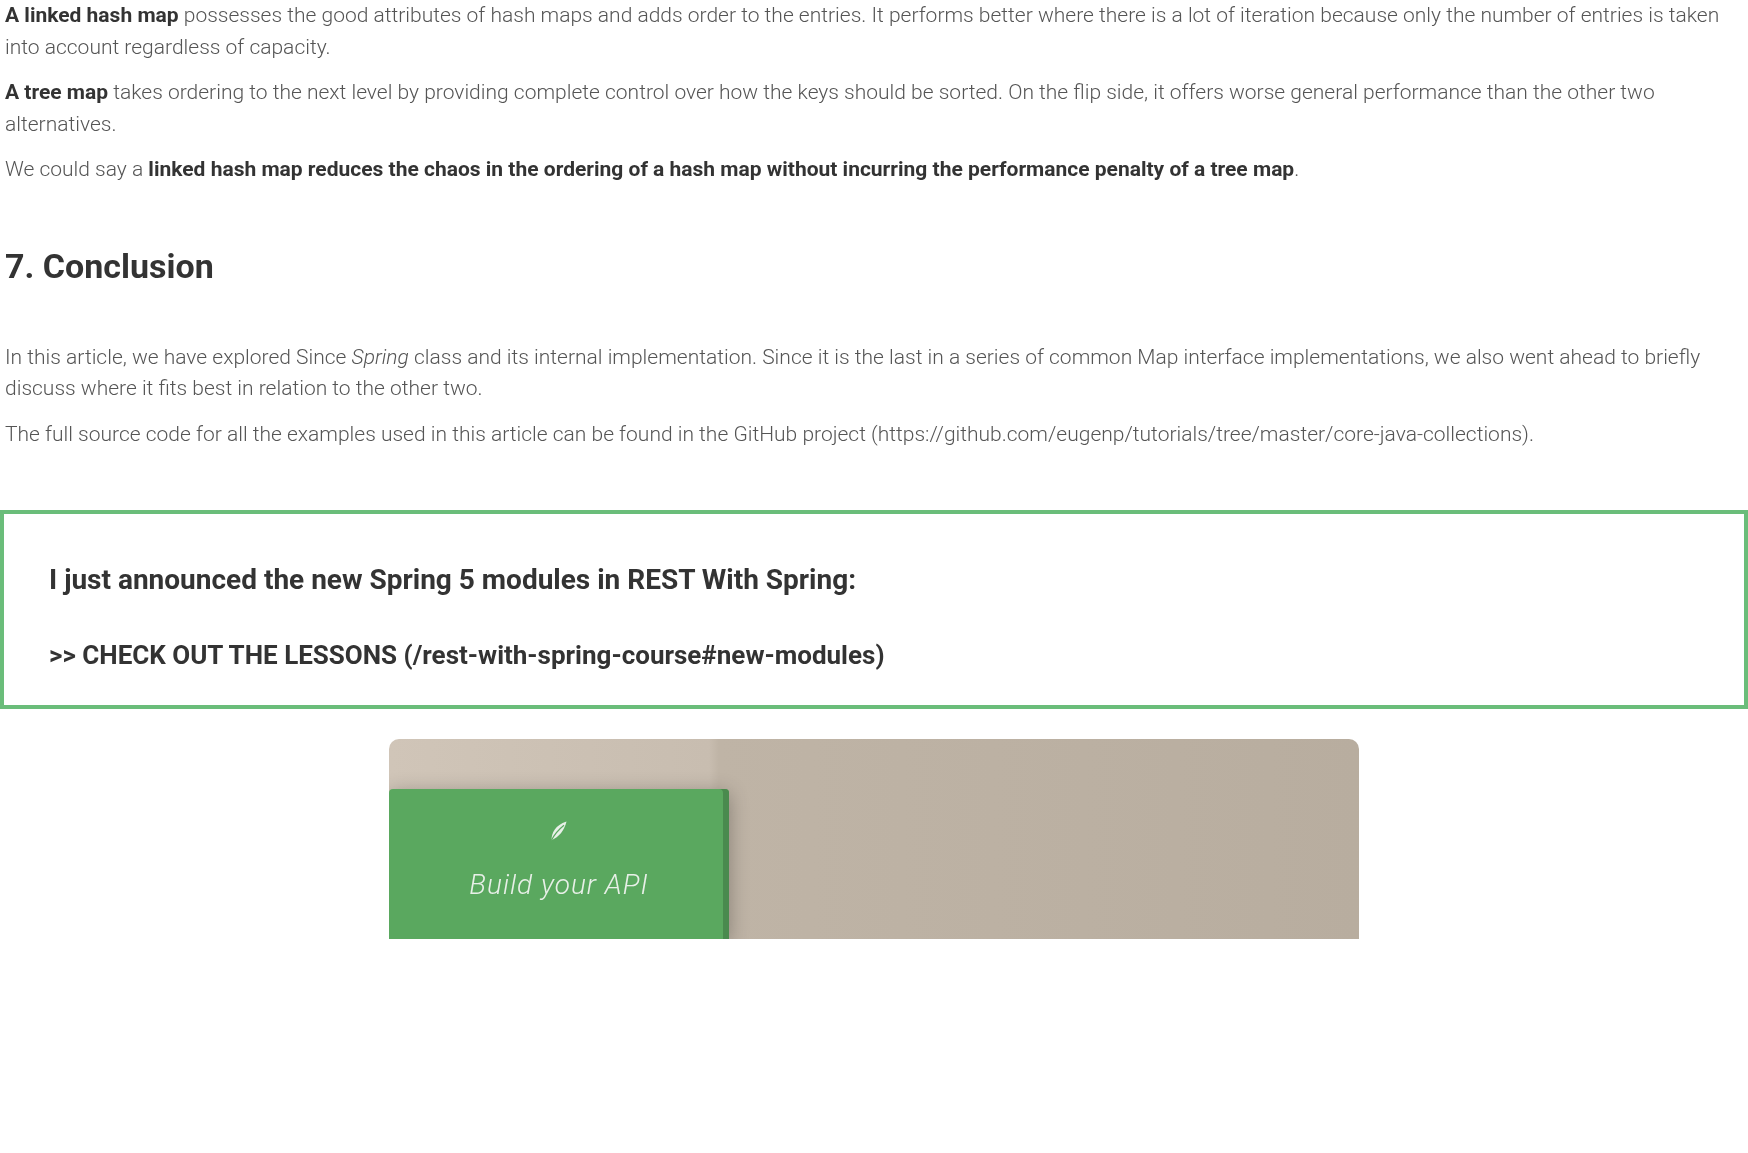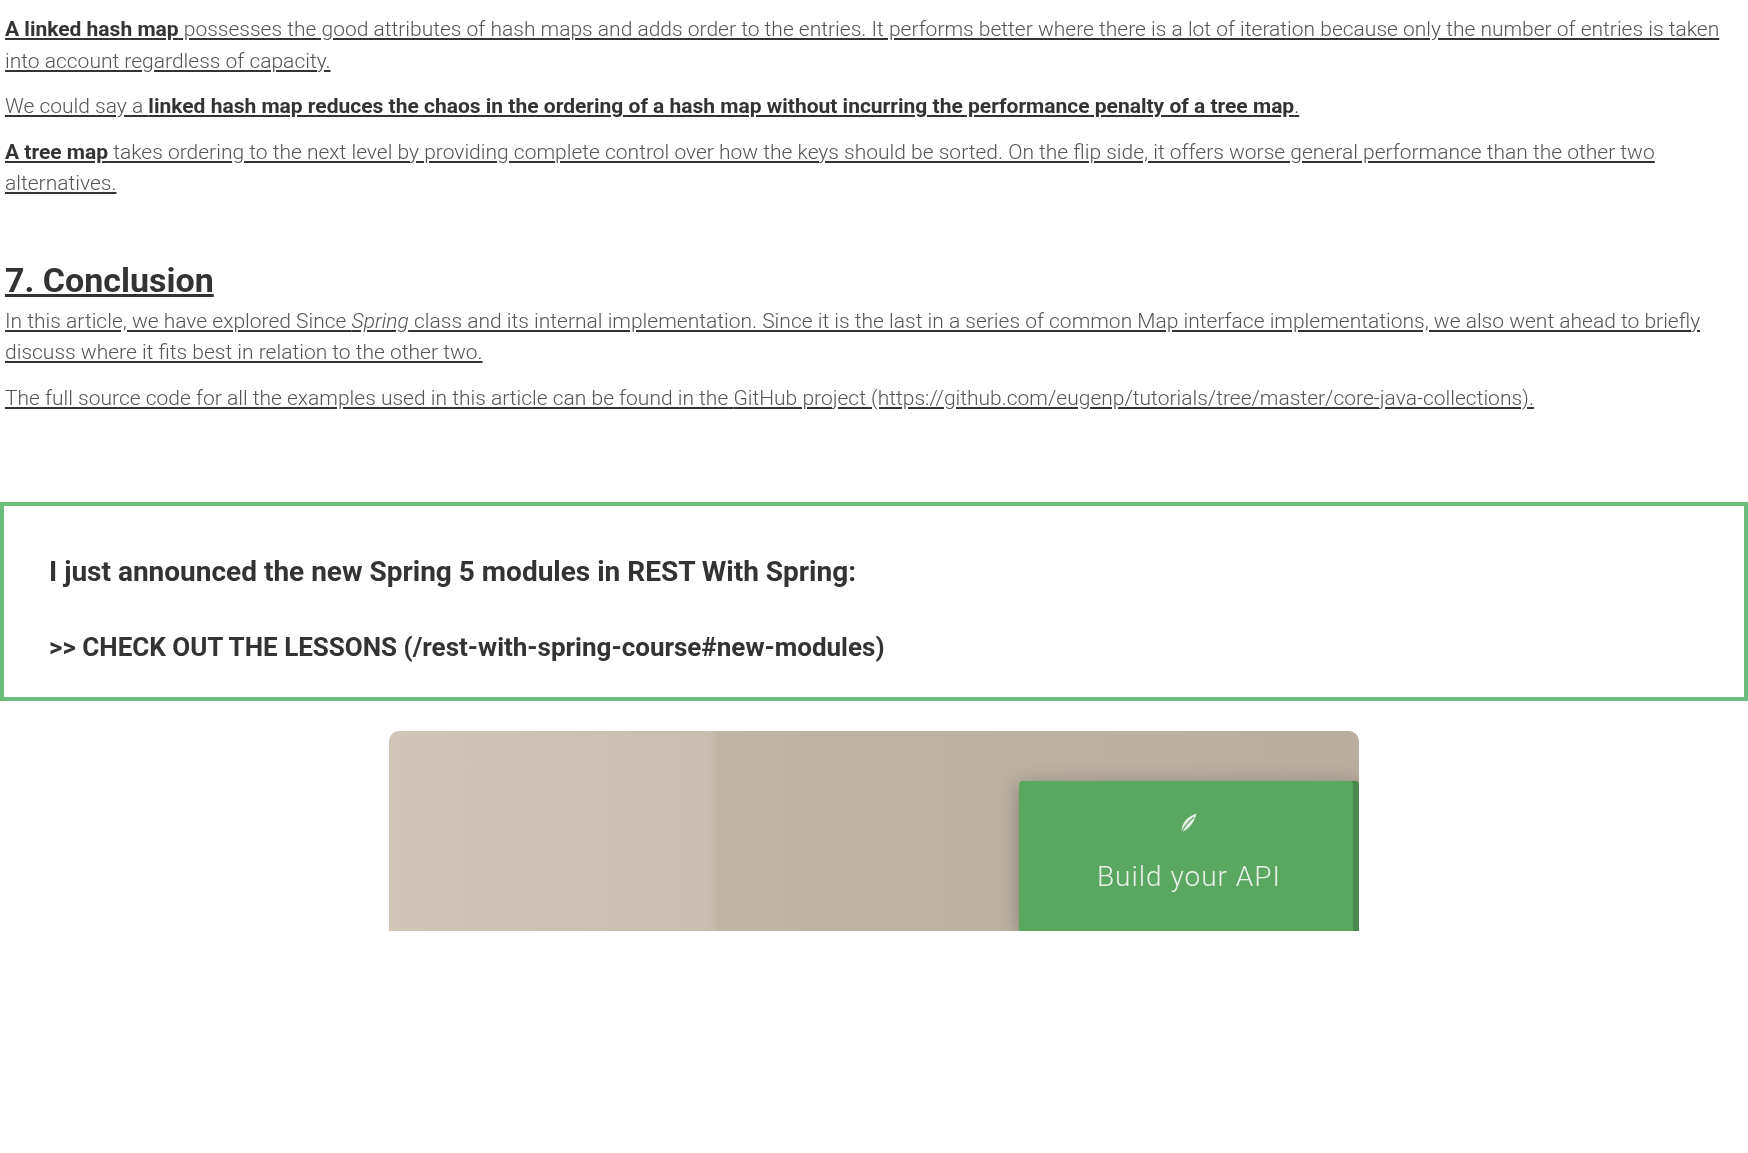--- a/index.html
+++ b/index.html
@@ -8,37 +8,37 @@
       box-sizing: border-box;
     }
     body {
       font-family: -apple-system, BlinkMacSystemFont, "Segoe UI", Roboto, "Helvetica Neue", Arial, sans-serif;
       color: #333;
       line-height: 1.5;
       font-size: 21px;
       padding: 0;
     }
     .content {
-      padding: 14px 5px;
-      text-decoration: underline;
+      padding: 0 5px;
     }
     p {
       margin-bottom: 14px;
       color: #555;
       font-weight: 300;
     }
     .bold {
       font-weight: 700;
       color: #333;
     }
     h2 {
       font-size: 34px;
       font-weight: 700;
       color: #333;
       margin-top: 55px;
+      margin-bottom: 50px;
     }
     .italic {
       font-style: italic;
     }
     a {
       color: #555;
       text-decoration: none;
     }
     .callout-box {
       border: 4px solid #6abd7a;
@@ -59,22 +59,23 @@
     }
     .book-promo {
       margin: 4px auto;
       width: 970px;
       height: 200px;
       border-radius: 10px 10px 0 0;
       background: linear-gradient(90deg, #d0c5b8 0%, #c8bdb0 33%, #bfb4a6 34%, #b8ad9f 100%);
       position: relative;
       overflow: hidden;
       display: flex;
-      justify-content: flex-end;
+      justify-content: flex-start;
       align-items: flex-end;
+      font-style: italic;
     }
     .book {
       width: 340px;
       height: 150px;
       background: #5aa85f;
       border-radius: 4px 4px 0 0;
       position: relative;
       display: flex;
       flex-direction: column;
       align-items: center;
@@ -99,25 +100,25 @@
   </style>
 </head>
 <body>
 
 <div class="content">
   <p>
     <span class="bold">A linked hash map</span><span> possesses the good attributes of hash maps and adds order to the entries. It performs better where there is a lot of iteration because only the number of entries is taken into account regardless of capacity.</span>
   </p>
 
   <p>
-    <span>We could say a </span><span class="bold">linked hash map reduces the chaos in the ordering of a hash map without incurring the performance penalty of a tree map</span><span>.</span>
+    <span class="bold">A tree map</span><span> takes ordering to the next level by providing complete control over how the keys should be sorted. On the flip side, it offers worse general performance than the other two alternatives.</span>
   </p>
 
   <p>
-    <span class="bold">A tree map</span><span> takes ordering to the next level by providing complete control over how the keys should be sorted. On the flip side, it offers worse general performance than the other two alternatives.</span>
+    <span>We could say a </span><span class="bold">linked hash map reduces the chaos in the ordering of a hash map without incurring the performance penalty of a tree map</span><span>.</span>
   </p>
 
   <h2>7. Conclusion</h2>
 
   <p>
     <span>In this article, we have explored Since </span><span class="italic">Spring</span><span> class and its internal implementation. Since it is the last in a series of common Map interface implementations, we also went ahead to briefly discuss where it fits best in relation to the other two.</span>
   </p>
 
   <p>
     <span>The full source code for all the examples used in this article can be found in the </span><a href="#">GitHub project (https://github.com/eugenp/tutorials/tree/master/core-java-collections)</a><span>.</span>

